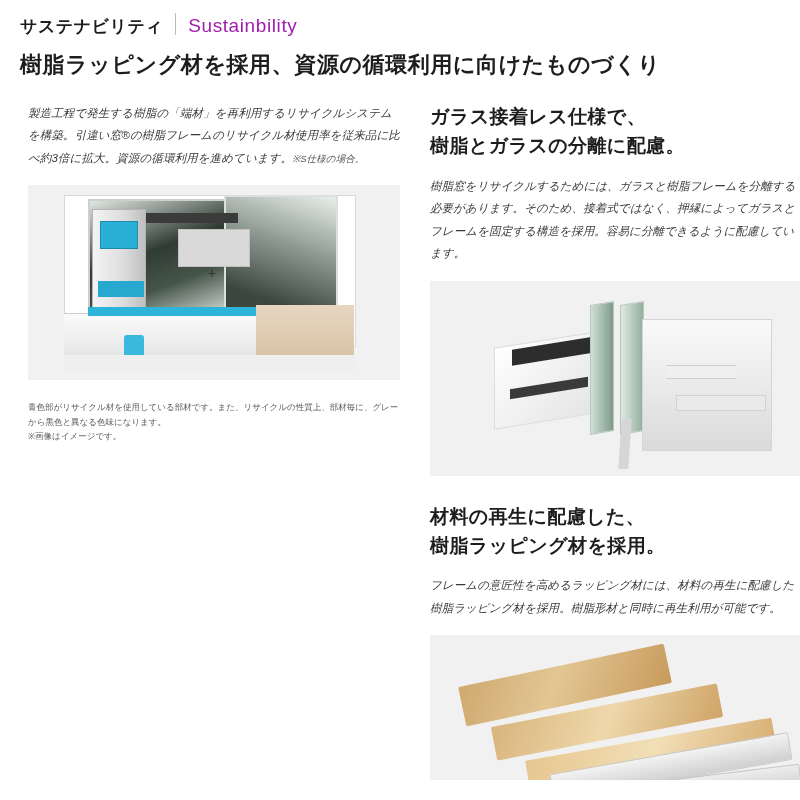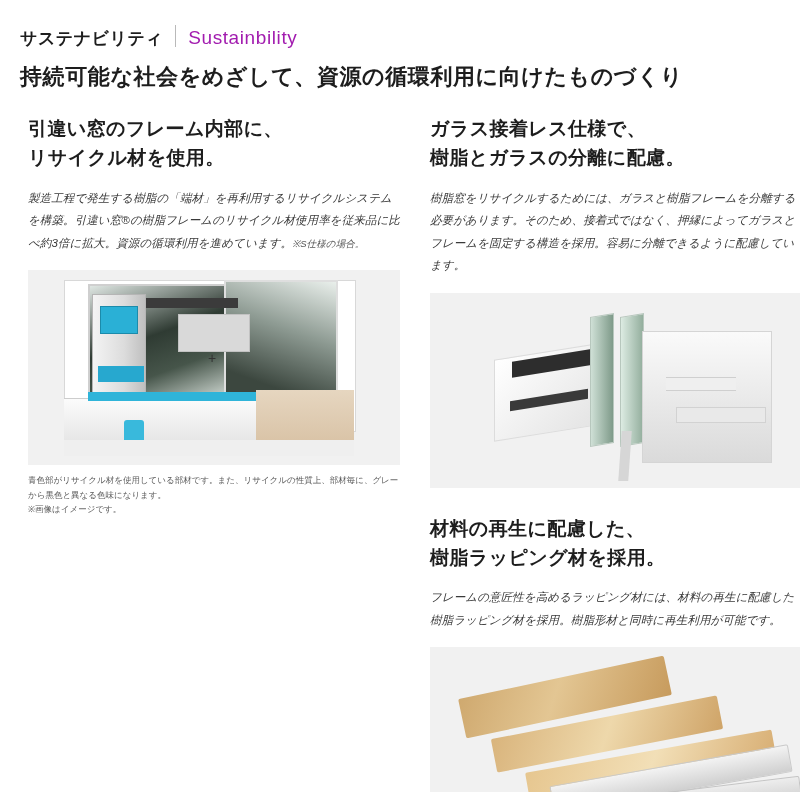--- a/index.html
+++ b/index.html
@@ -12,21 +12,21 @@
     background: #ffffff;
     font-family: "Liberation Sans", sans-serif;
     color: #2b2b2b;
     overflow: hidden;
   }
   .page {
     position: relative;
     width: 800px;
     height: 800px;
     box-sizing: border-box;
-    padding: 12px 16px;
+    padding: 0 16px;
   }
 
   
   .header {
     display: flex;
     align-items: baseline;
     padding-top: 10px;
     padding-left: 4px;
   }
   .header-ja {
@@ -99,21 +99,21 @@
     position: relative;
   }
   .fig-box {
     width: 100%;
     height: 195px;
     background: #f1f1f1;
     position: relative;
     overflow: hidden;
   }
   .fig-caption {
-    margin-top: 8px;
+    margin-top: 20px;
     font-size: 8.5px;
     line-height: 1.7;
     color: #5a5a5a;
   }
 
   
   .win-outer {
     position: absolute;
     left: 36px; top: 10px;
     width: 290px; height: 150px;
@@ -325,28 +325,26 @@
 <body>
 
 <div class="page">
 
   <div class="header">
     <div class="header-ja">サステナビリティ</div>
     <div class="header-divider"></div>
     <div class="header-en">Sustainbility</div>
   </div>
 
-  <div class="headline">持続可能な社会をめざして、資源の循環利用に向けたものづくり</div>
+  <div class="headline">樹脂ラッピング材を採用、資源の循環利用に向けたものづくり</div>
 
   <div class="columns">
 
     <div class="col">
 
-      <h2 class="sec-title" style="white-space: pre-line;">引違い窓のフレーム内部に、
-リサイクル材を使用。</h2>
 
       <p class="sec-body"><span>製造工程で発生する樹脂の「端材」を再利用するリサイクルシステムを構築。引違い窓®の樹脂フレームのリサイクル材使用率を従来品に比べ約3倍に拡大。資源の循環利用を進めています。</span><span class="note">※S仕様の場合。</span></p>
 
       <div class="figure">
         <div class="fig-box">
           <div class="win-outer"></div>
           <div class="win-glass"></div>
           <div class="win-glass2"></div>
           <div class="win-darkbar"></div>
           <div class="win-frame-v"></div>

